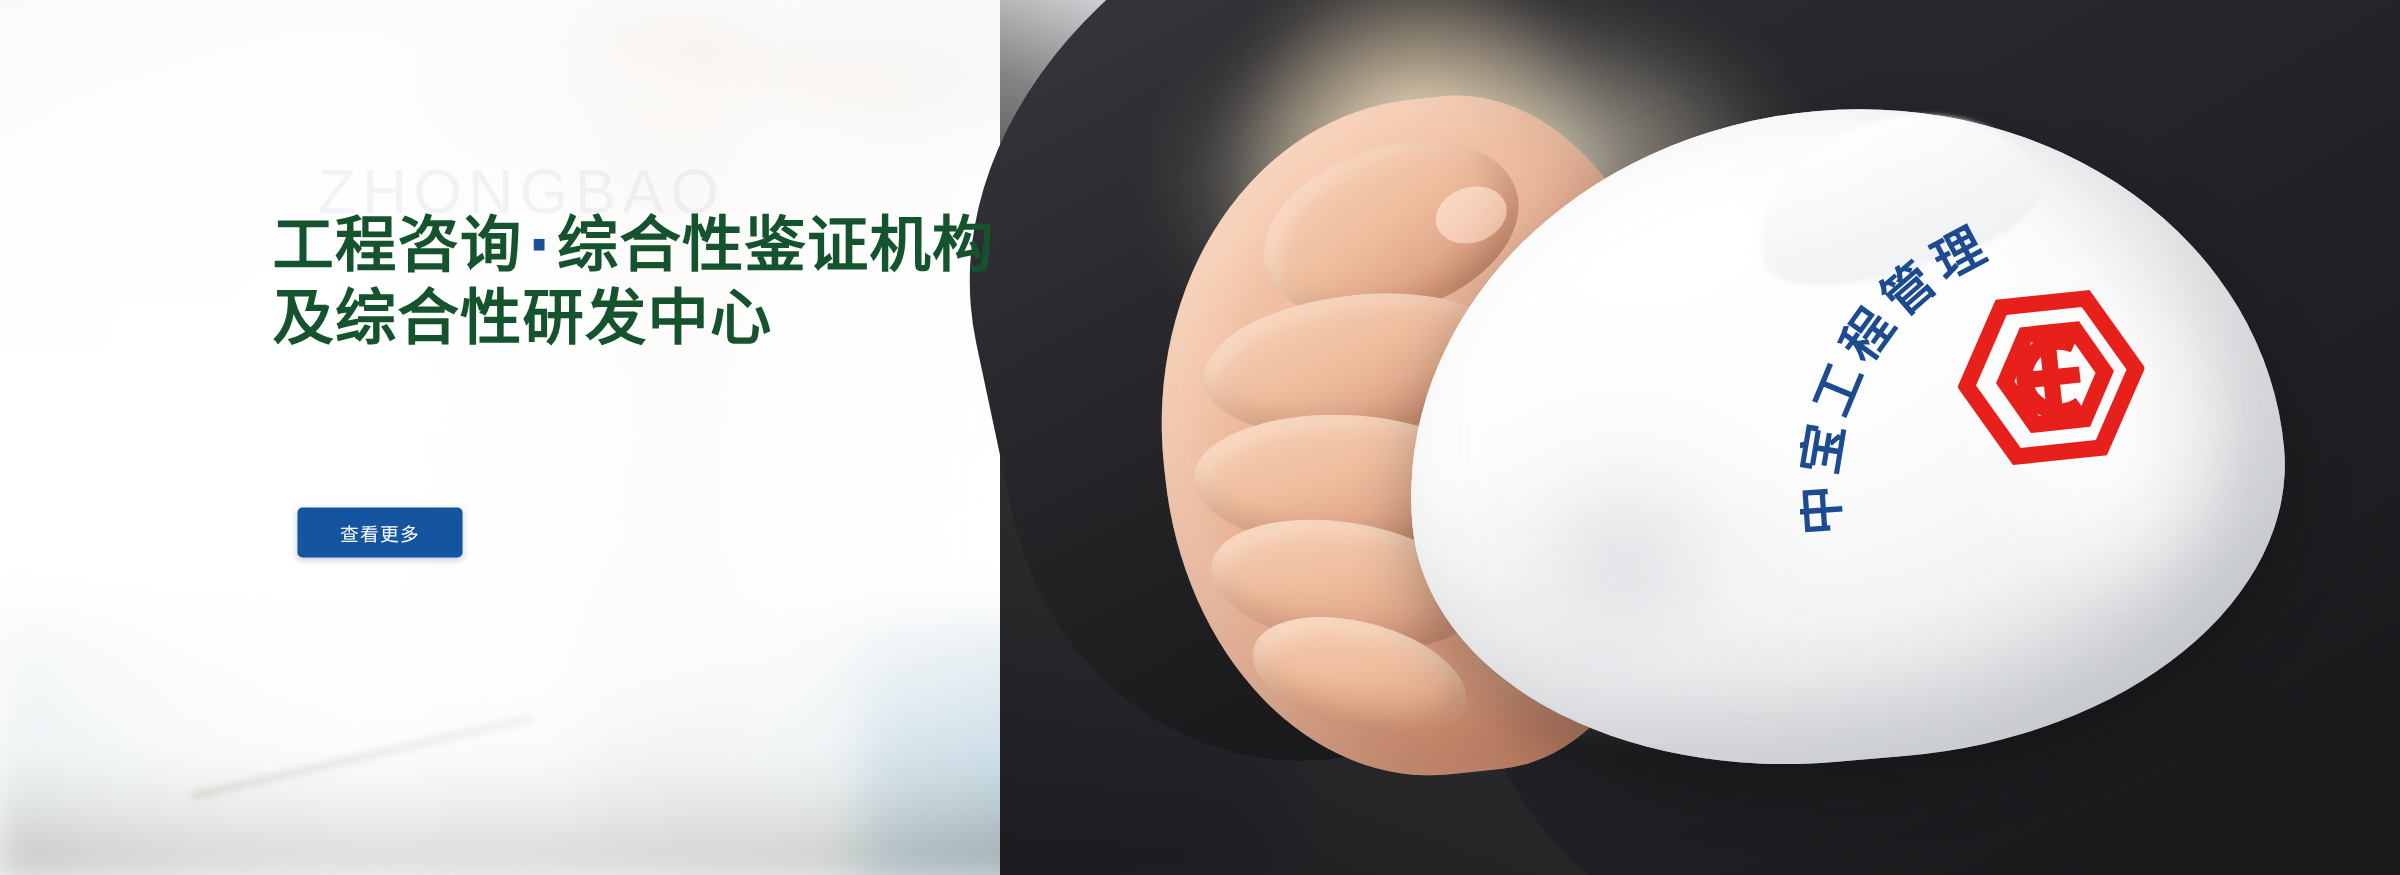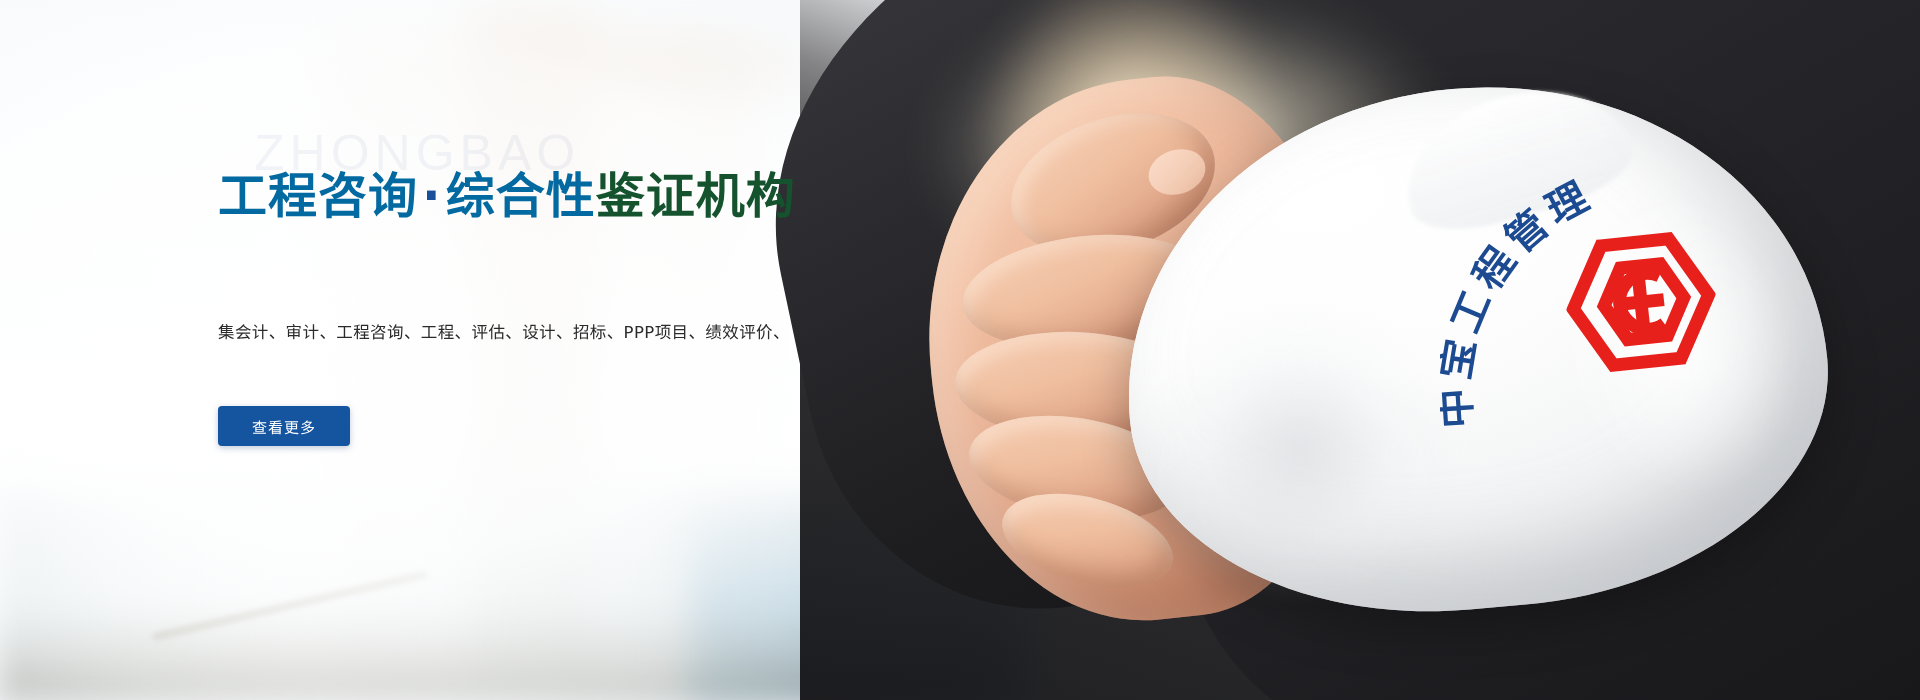--- a/index.html
+++ b/index.html
@@ -191,35 +191,35 @@
     user-select:none;
   }
   .headline{
     position:absolute; left:0; top:168px; width:720px;
   }
   .headline .line{
     font-size:49px; font-weight:bold; line-height:58px;
     letter-spacing:1px; white-space:nowrap;
     font-family:"DejaVu Sans","Liberation Sans",sans-serif;
   }
-  .t-blue{ color:#0369a1; }
+  .t-blue{ color:#14532d; }
   .t-orange{ color:#14532d; }
   .dot{ color:#1a4f9c; padding:0 4px; }
 
   .desc{
     position:absolute; left:0; top:310px; width:620px;
   }
   .desc p{
     font-size:16.5px; color:#2b2b2b; line-height:46px;
     letter-spacing:.4px; white-space:nowrap;
     font-family:"DejaVu Sans","Liberation Sans",sans-serif;
   }
 
   .cta{
-    position:absolute; left:0; top:406px;
+    position:absolute; left:20px; top:406px;
     display:inline-flex; align-items:center; justify-content:center;
     width:132px; height:40px;
     background:#15549f; color:#ffffff;
     font-size:15px; letter-spacing:1px;
     border:none; border-radius:4px; cursor:pointer;
     font-family:"DejaVu Sans","Liberation Sans",sans-serif;
     box-shadow:0 2px 6px rgba(10,50,110,.25);
   }
 </style>
 </head>
@@ -279,22 +279,22 @@
       </g>
     </svg>
   </div>
 
   <div class="copy">
 
     <div class="watermark">ZHONGBAO</div>
 
     <div class="headline">
       <div class="line"><span class="t-blue">工程咨询</span><span class="dot">·</span><span class="t-blue">综合性</span><span class="t-orange">鉴证机构</span></div>
+      <div class="line"><span class="t-blue">及综合性</span><span class="t-orange">研发中心</span></div>
     </div>
 
     <div class="desc">
-      <p>集会计、审计、工程咨询、工程、评估、设计、招标、PPP项目、绩效评价、</p>
     </div>
 
     <button class="cta">查看更多</button>
   </div>
 
 </div>
 
 </body></html>

